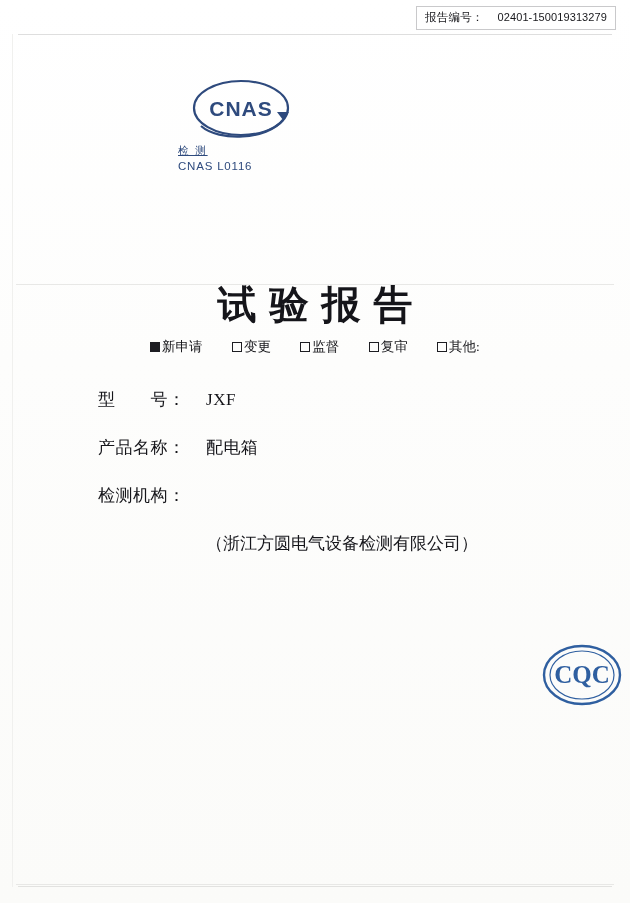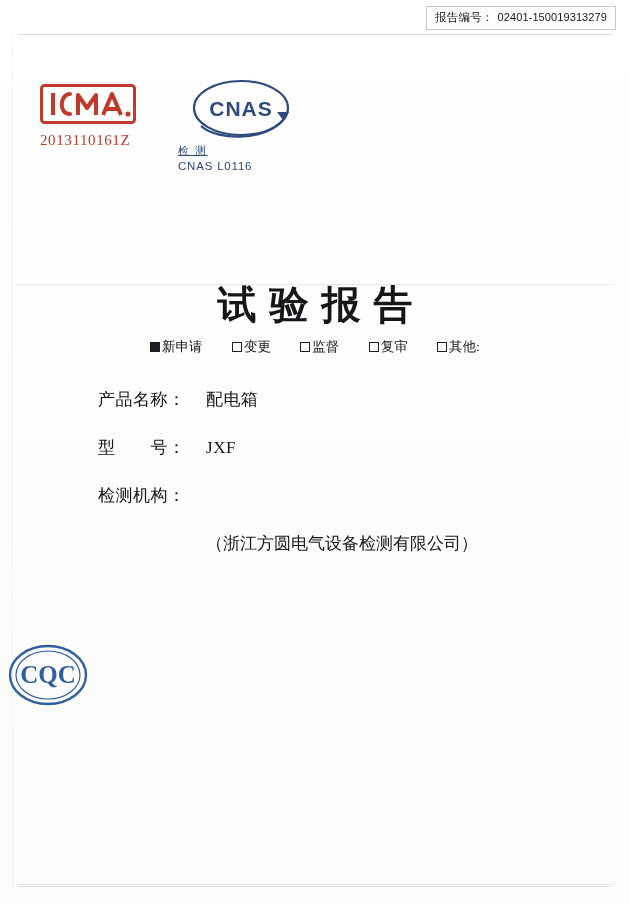--- a/index.html
+++ b/index.html
@@ -36,21 +36,21 @@
     top: 6px;
     right: 14px;
     border: 1px solid #c9c9cb;
     padding: 3px 8px 4px 8px;
     font-size: 11.5px;
     letter-spacing: 0.2px;
     color: #17171b;
     background: #fff;
     display: flex;
     align-items: baseline;
-    gap: 4px;
+    gap: 14px;
     font-family: "Liberation Serif", serif;
   }
   .report-no-label { font-size: 11.5px; }
   .report-no-value {
     font-family: "Liberation Sans", sans-serif;
     font-size: 11px;
     letter-spacing: 0.1px;
   }
 
   
@@ -200,21 +200,21 @@
     margin-left: 108px;
     font-size: 17px;
     color: #15151a;
   }
 
   
   .cqc-wrap {
     position: absolute;
     left: 0; right: 0;
     top: 640px;
-    text-align: left;
+    text-align: right;
   }
   .cqc-mark { width: 96px; height: 70px; display: inline-block; }
 
   
   .frame-line-bottom {
     position: absolute;
     left: 18px; right: 18px;
     bottom: 16px;
     height: 1px;
     background: #e2e2e0;
@@ -235,33 +235,20 @@
   <div class="report-no-box">
     <span class="report-no-label">报告编号：</span>
     <span class="report-no-value">02401-150019313279</span>
   </div>
 
   <div class="frame-line-top"></div>
   <div class="edge-left"></div>
   <div class="crease c1"></div>
   <div class="crease c2"></div>
 
-  <div class="cma-wrap">
-    <div class="cma-mark">
-      <svg width="96" height="40" viewBox="0 0 96 40" xmlns="http://www.w3.org/2000/svg">
-        <rect x="1.5" y="1.5" width="93" height="37" rx="3" ry="3" fill="none" stroke="#c0392b" stroke-width="3"></rect>
-        <path d="M13 9 L13 31" stroke="#c0392b" stroke-width="4" fill="none"></path>
-        <path d="M30 10 C20 10 18 30 30 30" stroke="#c0392b" stroke-width="4" fill="none" stroke-linecap="round"></path>
-        <path d="M38 31 L38 11 L47 24 L56 11 L56 31" stroke="#c0392b" stroke-width="4" fill="none" stroke-linejoin="round"></path>
-        <path d="M63 31 L72 10 L81 31 M66.5 25 L77.5 25" stroke="#c0392b" stroke-width="4" fill="none" stroke-linejoin="round"></path>
-        <circle cx="88" cy="30" r="2.6" fill="#c0392b"></circle>
-      </svg>
-    </div>
-    <div class="cma-code">2013110161Z</div>
-  </div>
 
   <div class="cnas-wrap">
     <div class="cnas-mark">
       <svg width="112" height="72" viewBox="0 0 112 72" xmlns="http://www.w3.org/2000/svg">
         <ellipse cx="56" cy="32" rx="47" ry="27" fill="none" stroke="#2e4a7d" stroke-width="2.2"></ellipse>
         <path d="M16 50 C34 66 82 64 98 44" fill="none" stroke="#2e4a7d" stroke-width="2.2"></path>
         <path d="M98 44 L104 36 L92 36 Z" fill="#2e4a7d"></path>
         <text x="56" y="40" font-family="Liberation Sans, sans-serif" font-size="21" font-weight="bold" fill="#2e4a7d" text-anchor="middle" letter-spacing="1">CNAS</text>
       </svg>
     </div>
@@ -286,27 +273,27 @@
     </span>
     <span class="cb-item">
       <span class="cb-box"></span><span>其他:</span>
     </span>
   </div>
 
   <div class="fields">
 
 
     <div class="field-row">
+      <span class="field-label">型　　号：</span>
+      <span class="field-value latin">JXF</span>
+    </div>
+
+    <div class="field-row">
       <span class="field-label">产品名称：</span>
       <span class="field-value">配电箱</span>
-    </div>
-
-    <div class="field-row">
-      <span class="field-label">型　　号：</span>
-      <span class="field-value latin">JXF</span>
     </div>
 
     <div class="field-row">
       <span class="field-label">检测机构：</span>
     </div>
     <div class="field-sub">（浙江方圆电气设备检测有限公司）</div>
 
   </div>
 
   <div class="cqc-wrap">

